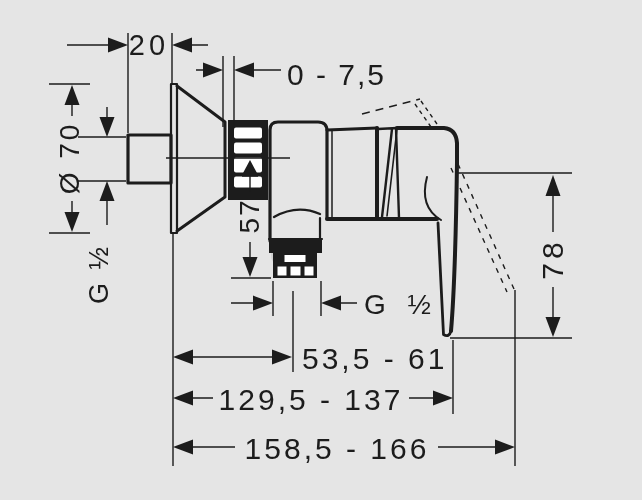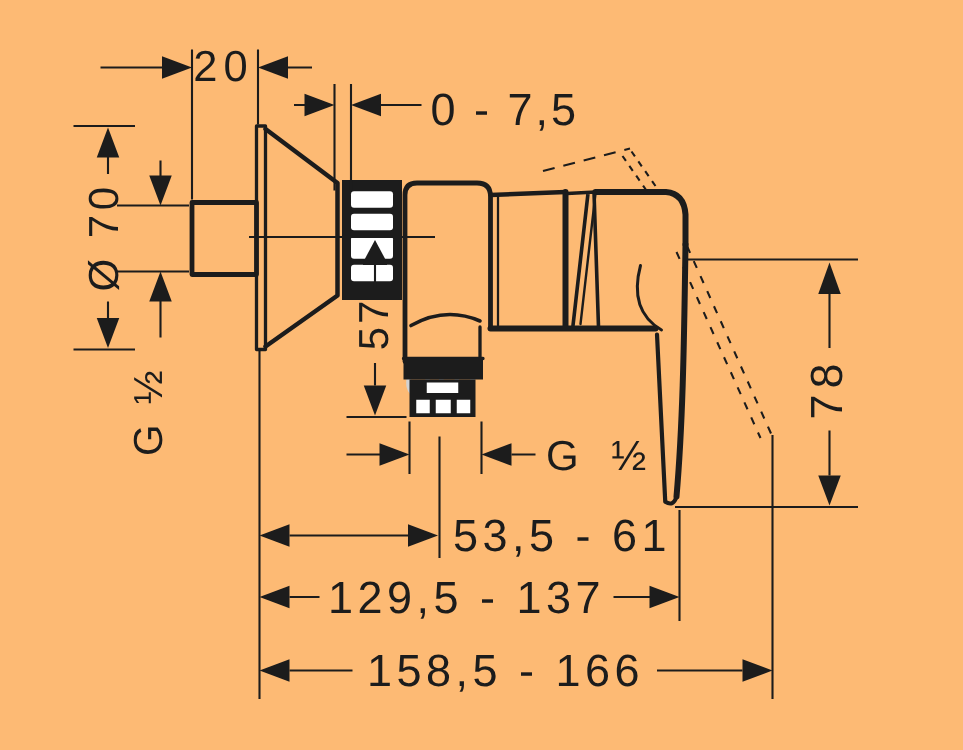--- a/index.html
+++ b/index.html
@@ -1,17 +1,17 @@
 <!DOCTYPE html>
 <html><head>
 <meta charset="utf-8">
 <style>
   html,body { margin:0; padding:0; background:#ffffff; }
   .canvas {
-    position:relative; width:642px; height:500px; background:#fdba74;
+    position:relative; width:642px; height:500px; background:#e5e5e5;
     font-family:"Liberation Sans", sans-serif; overflow:hidden;
   }
   svg text {
     font-family:"Liberation Sans", sans-serif;
     fill:#1c1c1c;
   }
   .lbl       { font-size:29px; letter-spacing:4px; }
   .lbl-adj   { font-size:30px; letter-spacing:2px; }
   .lbl-dia   { font-size:28px; letter-spacing:3px; }
   .lbl-gl    { font-size:27px; letter-spacing:3px; }

